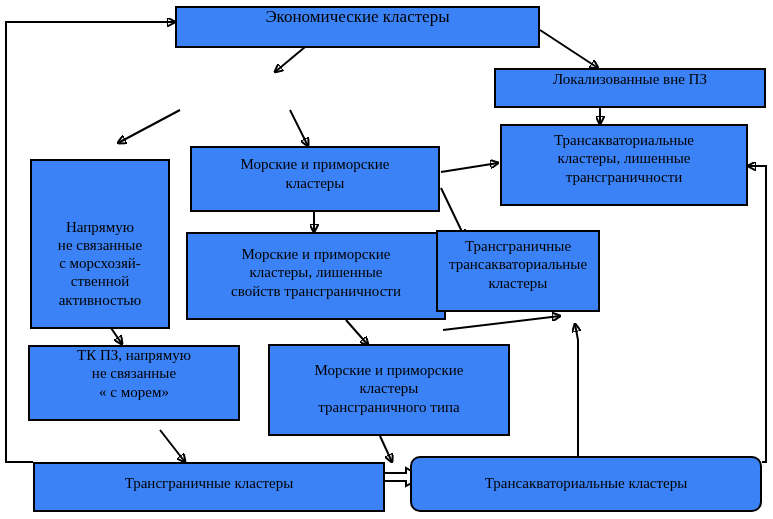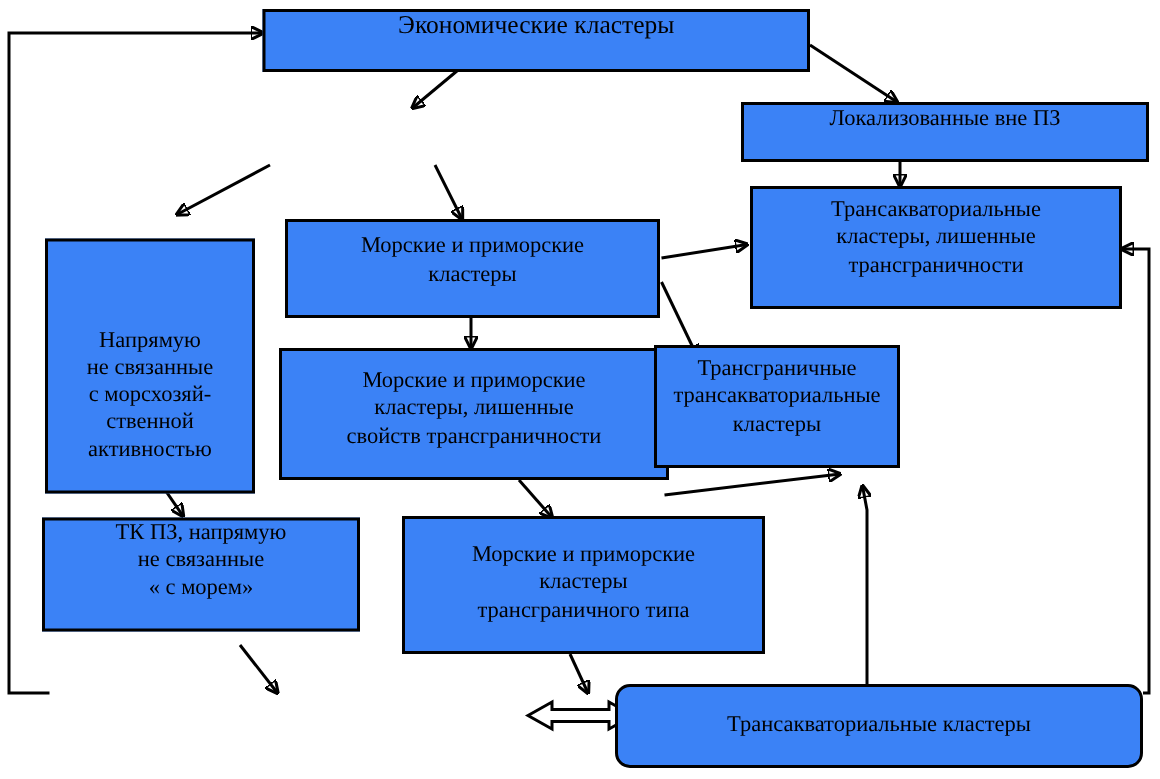--- a/index.html
+++ b/index.html
@@ -130,18 +130,21 @@
   </div>
 
   <div class="node" style="left:28px; top:345px; width:212px; height:76px;">
     <span>ТК ПЗ, напрямую<br>не связанные<br>« с морем»</span>
   </div>
 
   <div class="node" style="left:268px; top:344px; width:242px; height:92px;">
     <span>Морские и приморские<br>кластеры<br>трансграничного типа</span>
   </div>
 
+  <div class="node" style="left:33px; top:462px; width:352px; height:50px;">
+    <span>Трансграничные кластеры</span>
+  </div>
 
   <div class="node" style="left:410px; top:456px; width:352px; height:56px;border-radius:10px;">
     <span>Трансакваториальные кластеры</span>
   </div>
 
 </div>
 
 </body></html>

